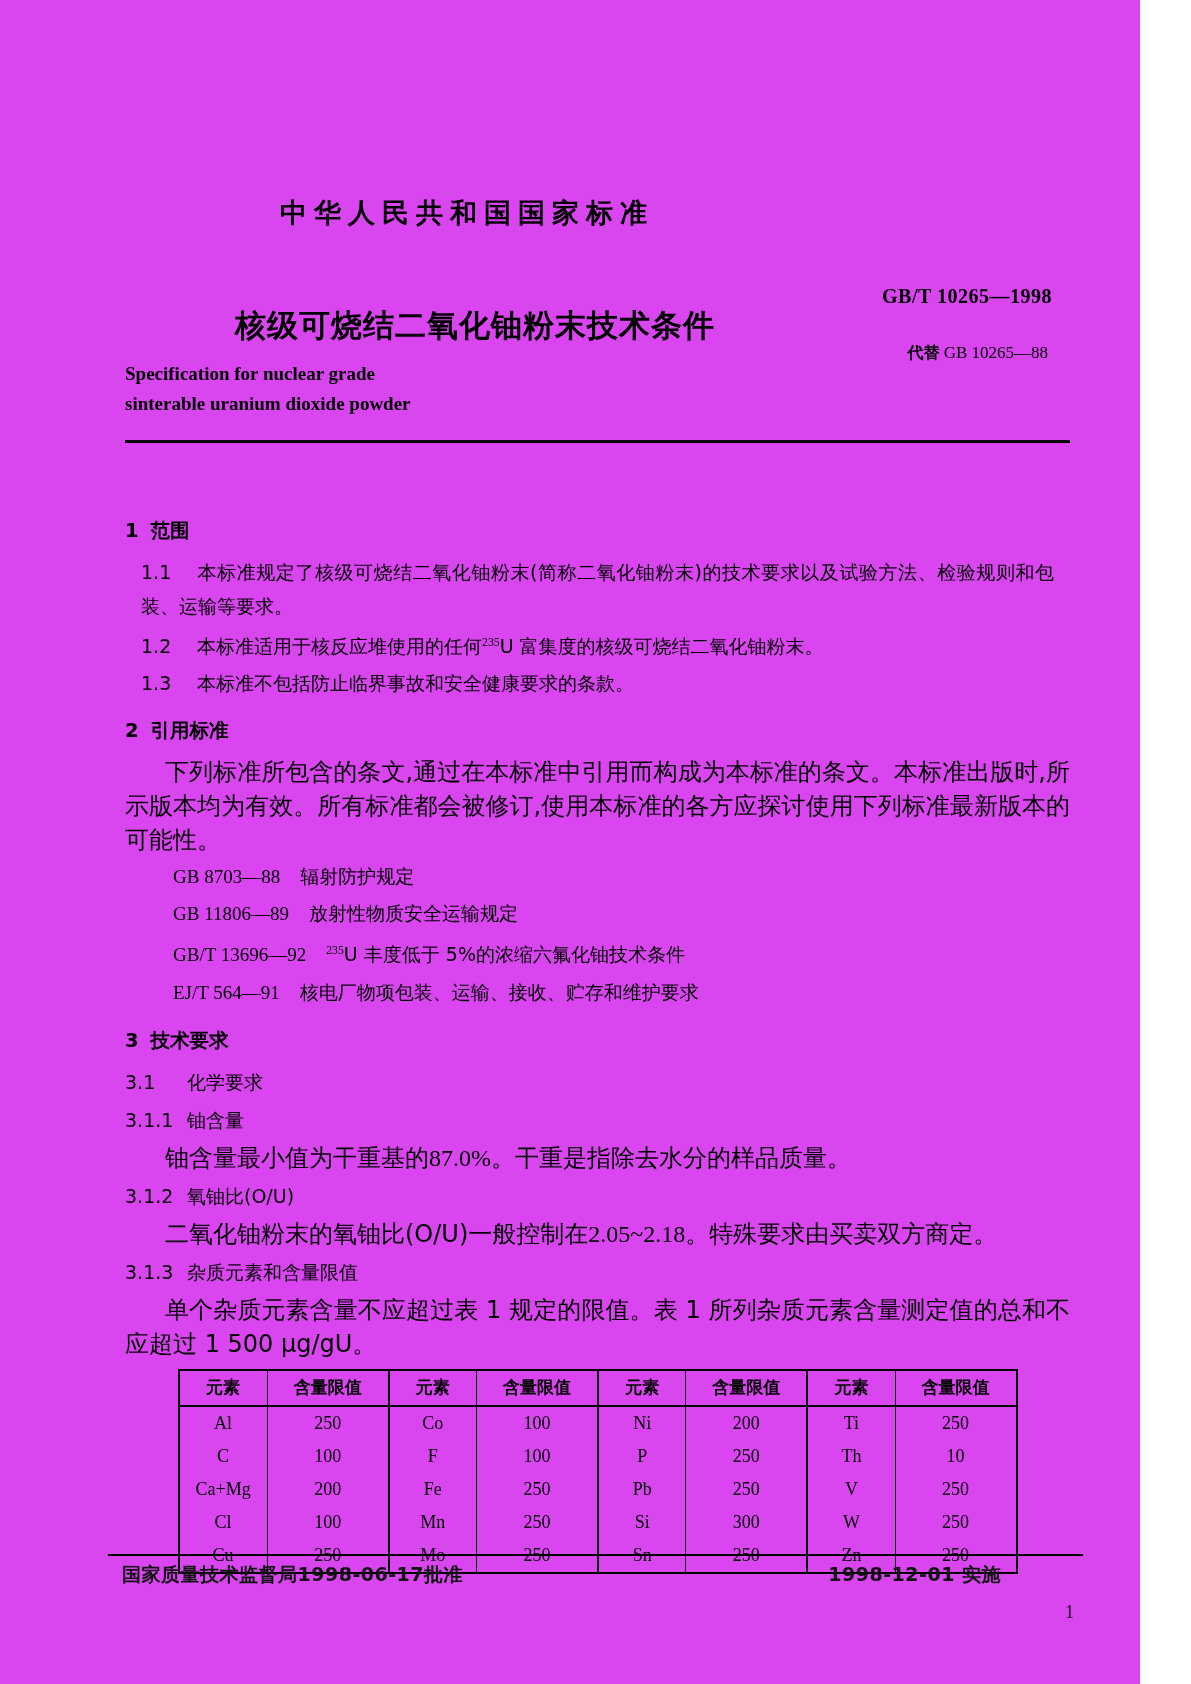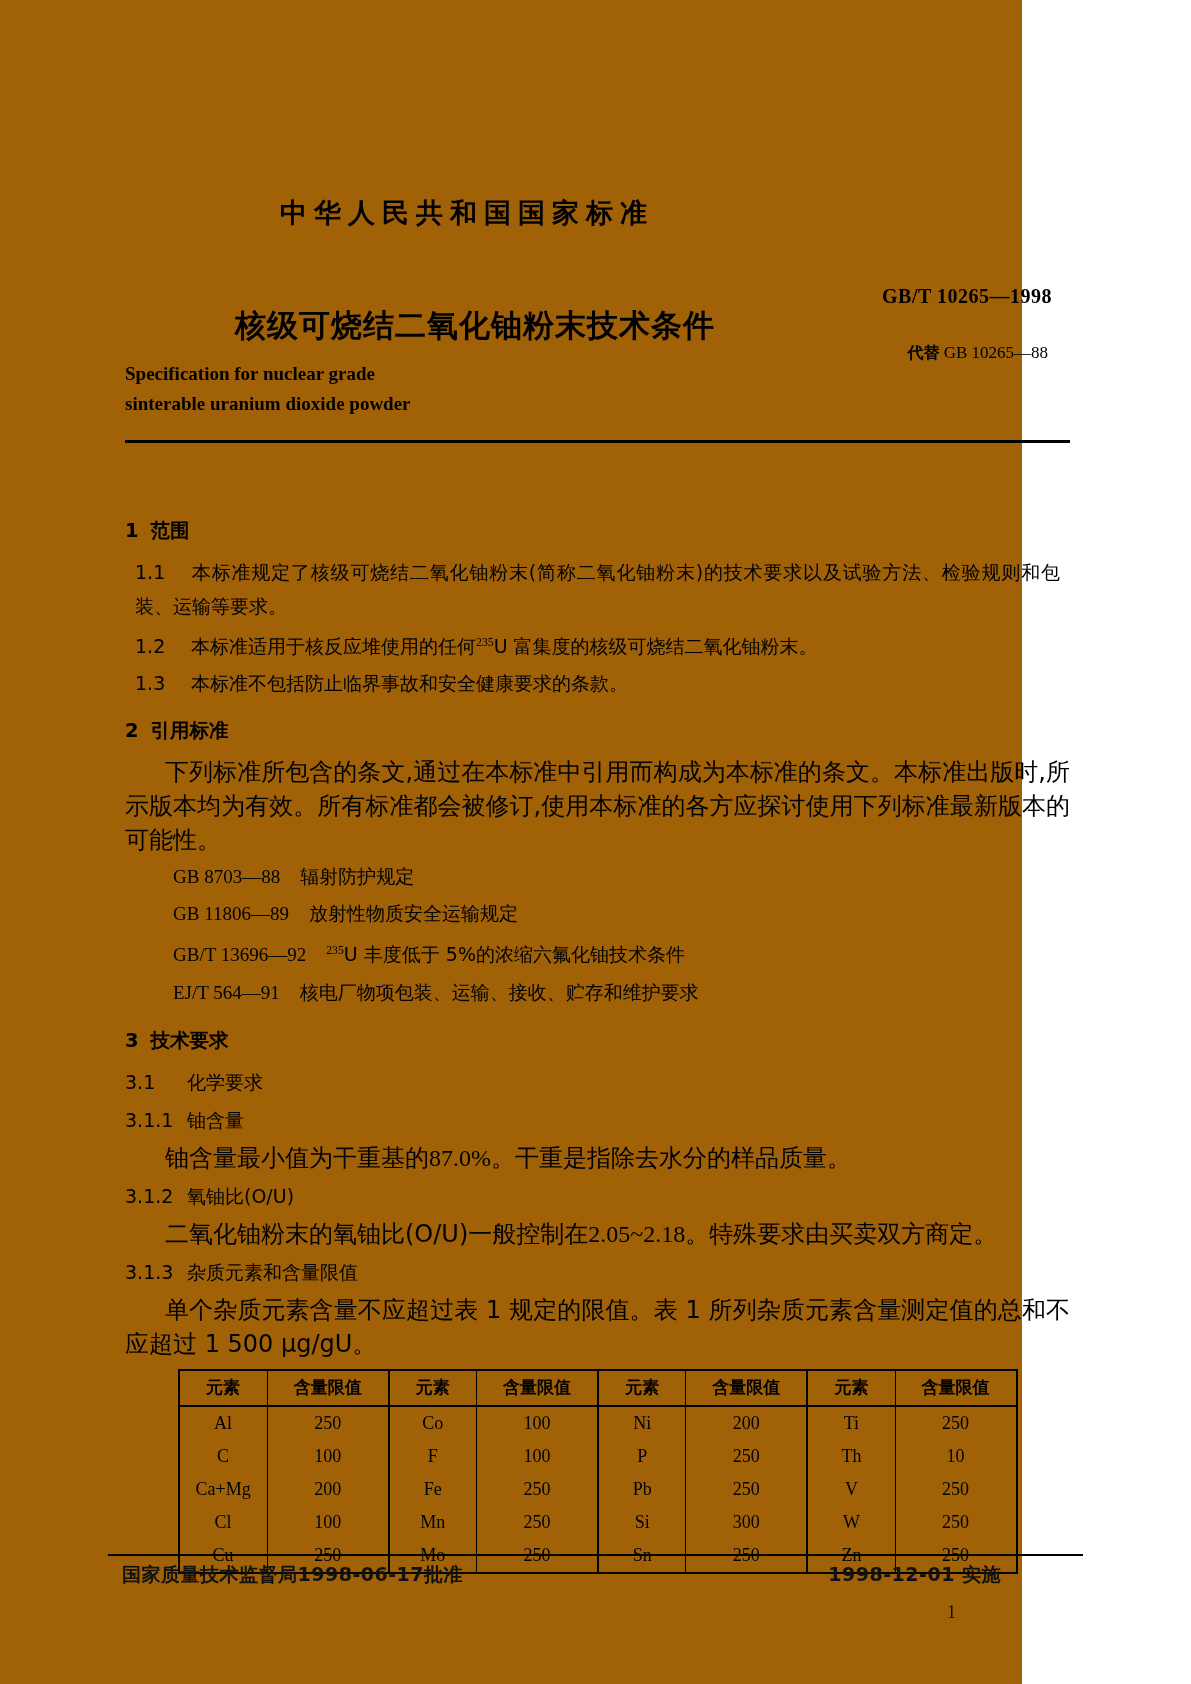--- a/index.html
+++ b/index.html
@@ -11,23 +11,23 @@
     width: 1191px;
     height: 1684px;
     font-family: "Liberation Serif", "DejaVu Serif", serif;
     color: #111111;
     position: relative;
     overflow: hidden;
   }
   .page {
     position: absolute;
     left: 0; top: 0;
-    width: 1022px;
+    width: 1140px;
     height: 1684px;
-    background: #a16207;
+    background: #d946ef;
   }
 
   
   .masthead {
     position: absolute;
     left: 125px;
     top: 195px;
     width: 945px;
   }
   .nat-std {
@@ -112,21 +112,21 @@
   .h1 {
     font-family: "DejaVu Sans", "Liberation Sans", sans-serif;
     font-weight: bold;
     font-size: 19.5px;
     margin: 14px 0 8px 0;
   }
   .h1 .num { margin-right: 12px; }
   .clause {
     font-family: "DejaVu Sans", "Liberation Sans", sans-serif;
     font-size: 19px;
-    margin: 3px 10px;
+    margin: 3px 16px;
     text-align: justify;
     line-height: 34px;
   }
   .clause .num {
     display: inline-block;
     min-width: 46px;
     margin-right: 10px;
   }
   .para {
     font-family: "DejaVu Sans", "Liberation Sans", sans-serif;

